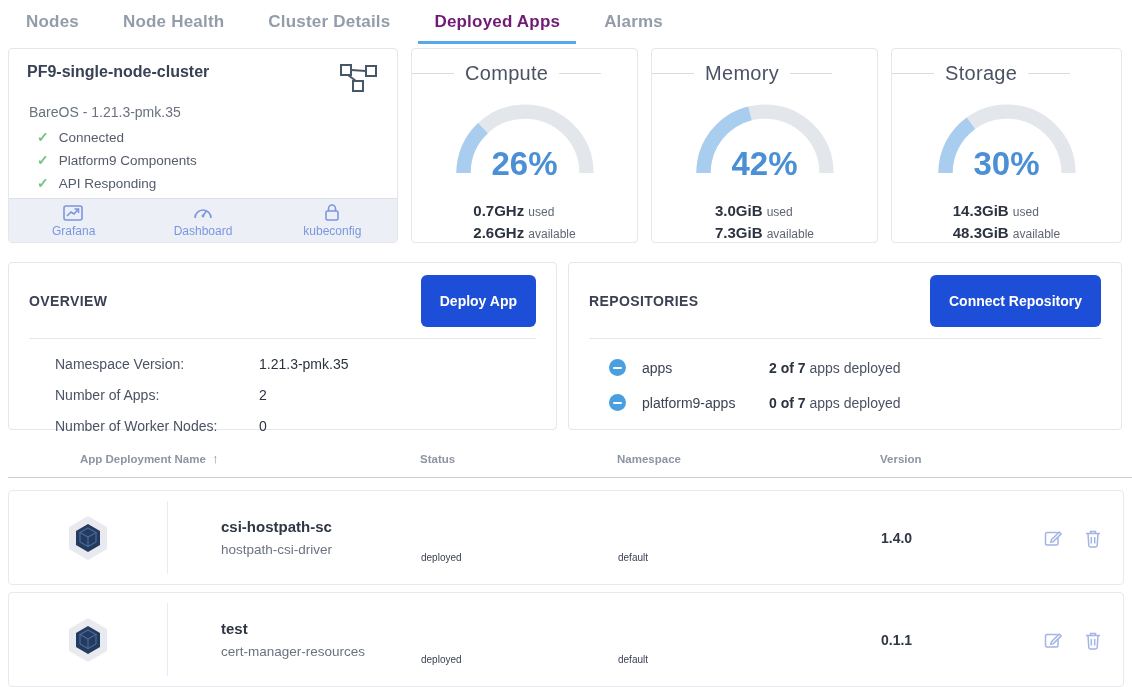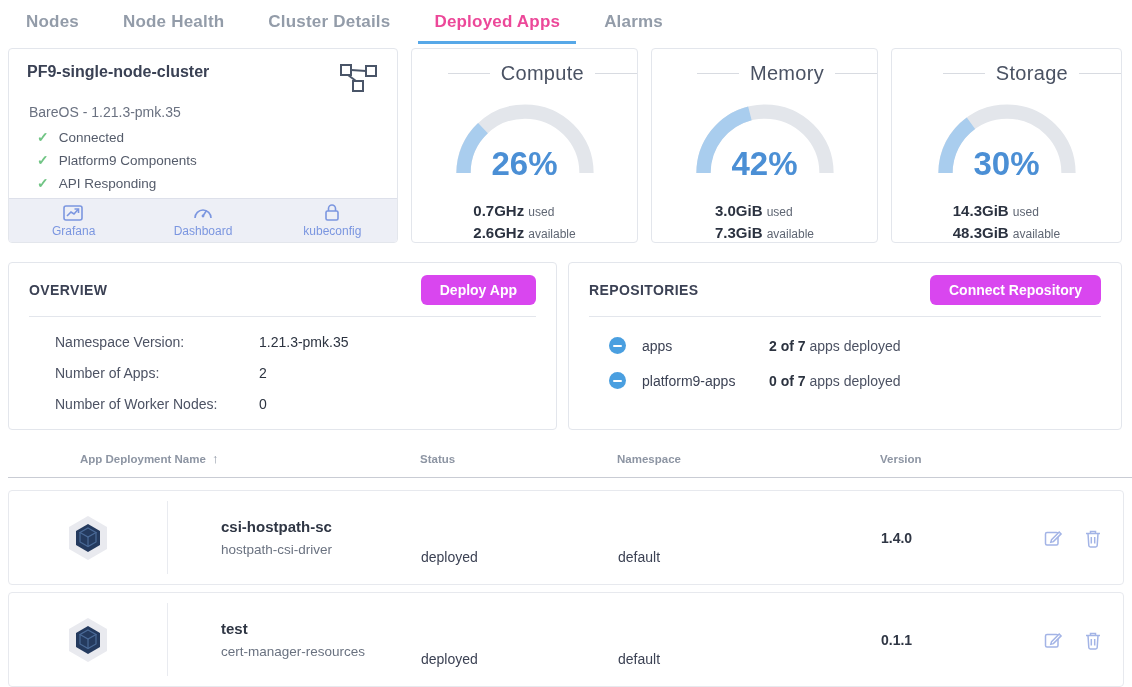--- a/index.html
+++ b/index.html
@@ -5,57 +5,57 @@
   * { box-sizing: border-box; margin: 0; padding: 0; }
   body {
     width: 1132px; height: 687px; background: #ffffff;
     font-family: "Liberation Sans", sans-serif; color: #3b4154;
     overflow: hidden;
   }
   
   .tabbar { display: flex; align-items: flex-end; padding: 8px 0 0 10px; height: 44px; }
   .tab { padding: 4px 16px 9px 16px; margin-right: 12px; font-size: 17px; font-weight: bold;
          color: #939ca9; cursor: pointer; border-bottom: 3px solid transparent; letter-spacing: 0.2px; }
-  .tab.active { color: #ec4899; border-bottom-color: #57a8e8; }
+  .tab.active { color: #701a75; border-bottom-color: #57a8e8; }
   
   .row1 { display: grid; grid-template-columns: 390px 227px 227px 231px; gap: 13px; margin: 4px 10px 0 8px; }
   .card { border: 1px solid #e3e6ec; border-radius: 4px; background: #fff; }
   .cluster-card { height: 195px; display: flex; flex-direction: column; overflow: hidden; }
   .cluster-top { padding: 14px 18px 0 18px; flex: 1; }
   .cluster-title-row { display: flex; justify-content: space-between; align-items: flex-start; }
   .cluster-name { font-size: 16px; font-weight: bold; color: #3a4154; }
   .cluster-sub { font-size: 14px; color: #6a7180; margin: 7px 0 9px 2px; }
   .check-row { display: flex; align-items: center; gap: 10px; margin: 0 0 7px 10px; }
   .check-mark { color: #71c585; font-size: 14px; font-weight: bold; }
   .check-label { font-size: 13.5px; color: #545b6a; }
   .cluster-footer { height: 48px; background: #edeff6; border-top: 1px solid #dde0ea;
                     display: flex; align-items: center; }
   .footer-link { flex: 1; display: flex; flex-direction: column; align-items: center; gap: 2px;
                  color: #7b96e0; cursor: pointer; }
   .footer-link .lbl { font-size: 12px; }
   .footer-link svg { display: block; }
   
   .gauge-card { height: 195px; display: flex; flex-direction: column; align-items: center; padding-top: 13px; }
-  .gauge-title-row { display: flex; align-items: center; gap: 11px; width: 100%; justify-content: flex-end; }
+  .gauge-title-row { display: flex; align-items: center; gap: 11px; width: 100%; justify-content: flex-start; }
   .gauge-title-line { width: 42px; height: 1px; background: #d8dbe1; }
   .gauge-title { font-size: 20px; color: #4a5263; letter-spacing: 0.3px; }
   .gauge-wrap { position: relative; width: 150px; height: 84px; margin-top: 10px; }
   .gauge-wrap svg { width: 150px; height: 84px; }
   .gauge-pct { position: absolute; left: 0; right: 0; bottom: -4px; text-align: center;
                font-size: 33px; font-weight: bold; color: #4b8fd5; }
   .gauge-stats { margin-top: 21px; }
   .gauge-stat { font-size: 15px; color: #2b3240; font-weight: bold; line-height: 1.45; }
   .gauge-stat .unitlbl { font-size: 12px; font-weight: normal; color: #5f6673; }
   
   .row2 { display: grid; grid-template-columns: 549fr 554fr; gap: 11px; margin: 19px 10px 0 8px; }
   .panel { height: 168px; }
   .panel-header { display: flex; justify-content: space-between; align-items: center; padding: 12px 20px 11px 20px; }
   .panel-title { font-size: 14px; font-weight: bold; color: #3b4154; letter-spacing: 0.4px; }
-  .btn { background: #d946ef; color: #fff; font-size: 14px; font-weight: bold; border: none;
-         border-radius: 6px; padding: 7px 19px; cursor: pointer; font-family: inherit; }
+  .btn { background: #1d4ed8; color: #fff; font-size: 14px; font-weight: bold; border: none;
+         border-radius: 6px; padding: 18px 19px; cursor: pointer; font-family: inherit; }
   .panel-divider { height: 1px; background: #e3e6ec; margin: 0 20px; }
   .ov-rows { padding: 17px 0 0 46px; }
   .ov-row { display: flex; margin-bottom: 15px; font-size: 14px; }
   .ov-label { width: 204px; color: #4c5263; }
   .ov-value { color: #2c3340; }
   .repo-rows { padding: 20px 0 0 40px; }
   .repo-row { display: flex; align-items: center; margin-bottom: 18px; font-size: 14px; }
   .minus-circle { width: 17px; height: 17px; border-radius: 50%; background: #4a9fe0; position: relative;
                   cursor: pointer; flex: none; }
   .minus-circle::after { content: ""; position: absolute; left: 4px; top: 7.5px; width: 9px; height: 2px;
@@ -71,21 +71,21 @@
   .th-status { width: 197px; } .th-ns { width: 263px; } .th-ver { width: 150px; }
   .sort-arrow { font-size: 13px; color: #8d95a3; }
   .tbl-row { margin: 7px 8px 0 8px; height: 95px; border: 1px solid #e7e9ee; border-radius: 4px;
              display: grid; grid-template-columns: 159px 253px 197px 263px 150px auto; align-items: center; }
   .tbl-row:first-of-type { margin-top: 5px; }
   .cell-icon { display: flex; align-items: center; justify-content: center; align-self: stretch;
                border-right: 1px solid #e9ebf0; margin: 10px 0; }
   .cell-name { padding-left: 53px; }
   .app-name { font-size: 15px; font-weight: bold; color: #2f3644; margin-bottom: 7px; }
   .app-chart { font-size: 13.5px; color: #6a7280; }
-  .cell-text { font-size: 14px; color: #3c4254; margin-top: 39px; }
+  .cell-text { font-size: 10px; color: #3c4254; margin-top: 39px; }
   .cell-ver { font-size: 14px; font-weight: bold; color: #2f3644; }
   .cell-actions { display: flex; gap: 21px; align-items: center; padding-left: 12px; }
   .action-icon { cursor: pointer; display: flex; }
 </style>
 </head>
 <body>
 
 <div class="tabbar">
   <div class="tab">Nodes</div>
   <div class="tab">Node Health</div>

